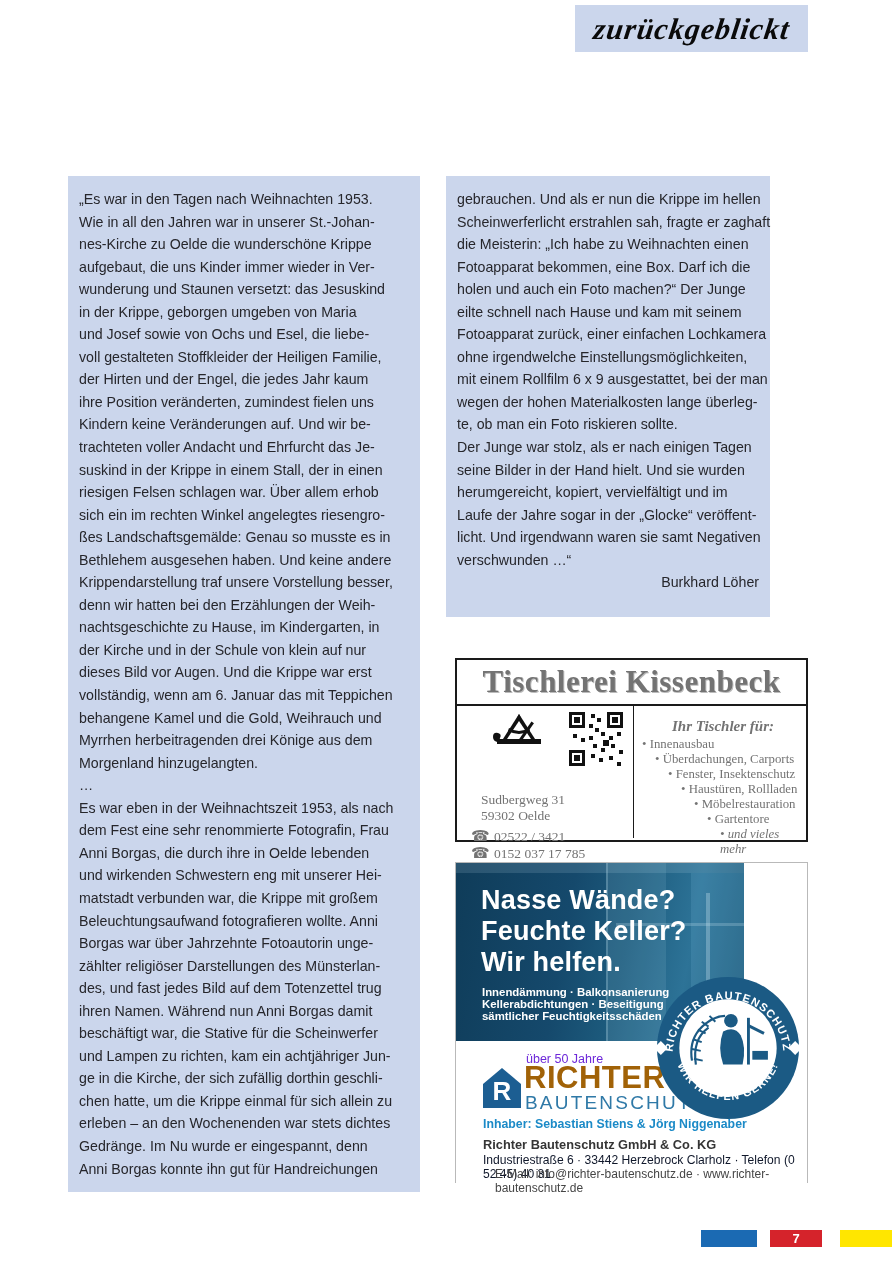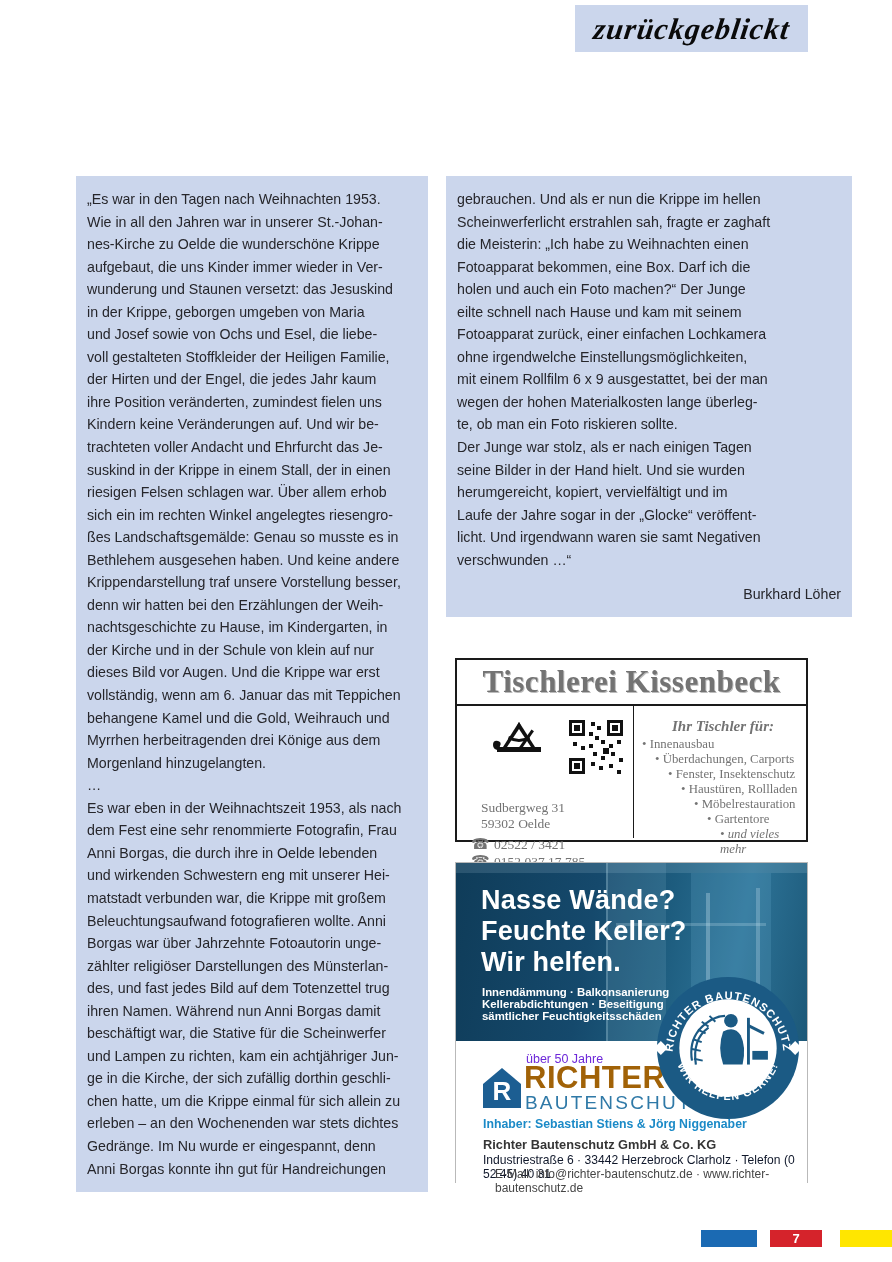--- a/index.html
+++ b/index.html
@@ -15,36 +15,36 @@
   }
   .header-script {
     font-family:"Liberation Serif", serif; font-style:italic; font-weight:bold;
     font-size:30px; color:#0a0a0a; transform:skewX(-8deg); letter-spacing:1px;
   }
   
   .col {
     position:absolute; background:#cbd6ec; color:#26262b;
     font-size:14.2px; line-height:22.55px; white-space:pre; padding:12px 11px;
   }
-  .col-left  { left:76px;  top:176px; width:352px; height:1016px; }
-  .col-right { left:446px; top:176px; width:406px; height:441px;  }
-  .author { display:block; text-align:right; margin-top:12px; white-space:normal; }
+  .col-left  { left:68px;  top:176px; width:352px; height:1016px; }
+  .col-right { left:446px; top:176px; width:324px; height:441px;  }
+  .author { display:block; text-align:right; margin-top:0; white-space:normal; }
   
   .kiss-ad {
     position:absolute; left:455px; top:658px; width:353px; height:184px;
     background:#ffffff; border:2px solid #1a1a1a;
     font-family:"Liberation Serif", serif; color:#737373;
   }
   .kiss-title {
     height:46px; display:flex; align-items:center; justify-content:center;
     font-weight:bold; font-size:31px; letter-spacing:0.5px;
     border-bottom:2px solid #1a1a1a; text-shadow:1px 1px 0 #bbb;
   }
   .kiss-body { position:relative; height:132px; }
-  .kiss-left { position:absolute; left:0; top:8px; width:176px; height:132px; }
+  .kiss-left { position:absolute; left:0; top:0; width:176px; height:132px; }
   .kiss-right {
     position:absolute; left:176px; top:0; width:175px; height:132px;
     border-left:1.5px solid #1a1a1a; padding:12px 4px 0 8px;
   }
   .kiss-logo { position:absolute; left:32px; top:6px; }
   .kiss-qr   { position:absolute; left:110px; top:4px; }
   .kiss-addr { position:absolute; left:24px; top:84px; font-size:13.5px; line-height:16px; }
   .kiss-contact { position:absolute; left:14px; top:120px; font-size:13.5px; line-height:17px; }
   .kiss-addr { top:86px; }
   .kiss-contact { top:122px; }
@@ -60,21 +60,21 @@
   .kiss-services li:nth-child(4){ margin-left:39px; }
   .kiss-services li:nth-child(5){ margin-left:52px; }
   .kiss-services li:nth-child(6){ margin-left:65px; }
   .kiss-services li:nth-child(7){ margin-left:78px; font-style:italic; }
   
   .richter-ad {
     position:absolute; left:455px; top:862px; width:353px; height:321px;
     background:#ffffff; border:1px solid #b9b9b9; overflow:visible;
   }
   .richter-photo {
-    position:absolute; left:0; top:0; width:351px; height:178px; overflow:hidden;
+    position:absolute; left:0; top:0; width:288px; height:178px; overflow:hidden;
     background:linear-gradient(100deg,#0f3c59 0%,#15496c 38%,#1d5c7e 58%,#2d7397 78%,#1c5878 100%);
   }
   .shelf { position:absolute; background:rgba(180,220,240,0.12); }
   .shelf.s1 { left:150px; top:0; width:60px; height:178px; border-left:2px solid rgba(200,230,245,0.25); }
   .shelf.s2 { left:235px; top:10px; width:80px; height:168px; background:rgba(120,190,220,0.18); }
   .shelf.s3 { left:250px; top:30px; width:4px; height:148px; background:rgba(220,240,250,0.30); }
   .shelf.s4 { left:300px; top:25px; width:4px; height:153px; background:rgba(220,240,250,0.25); }
   .shelf.s5 { left:160px; top:60px; width:150px; height:3px; background:rgba(220,240,250,0.22); }
   .shelf.s6 { left:0; top:0; width:351px; height:10px; background:rgba(200,225,240,0.15); }
   .richter-headline {

